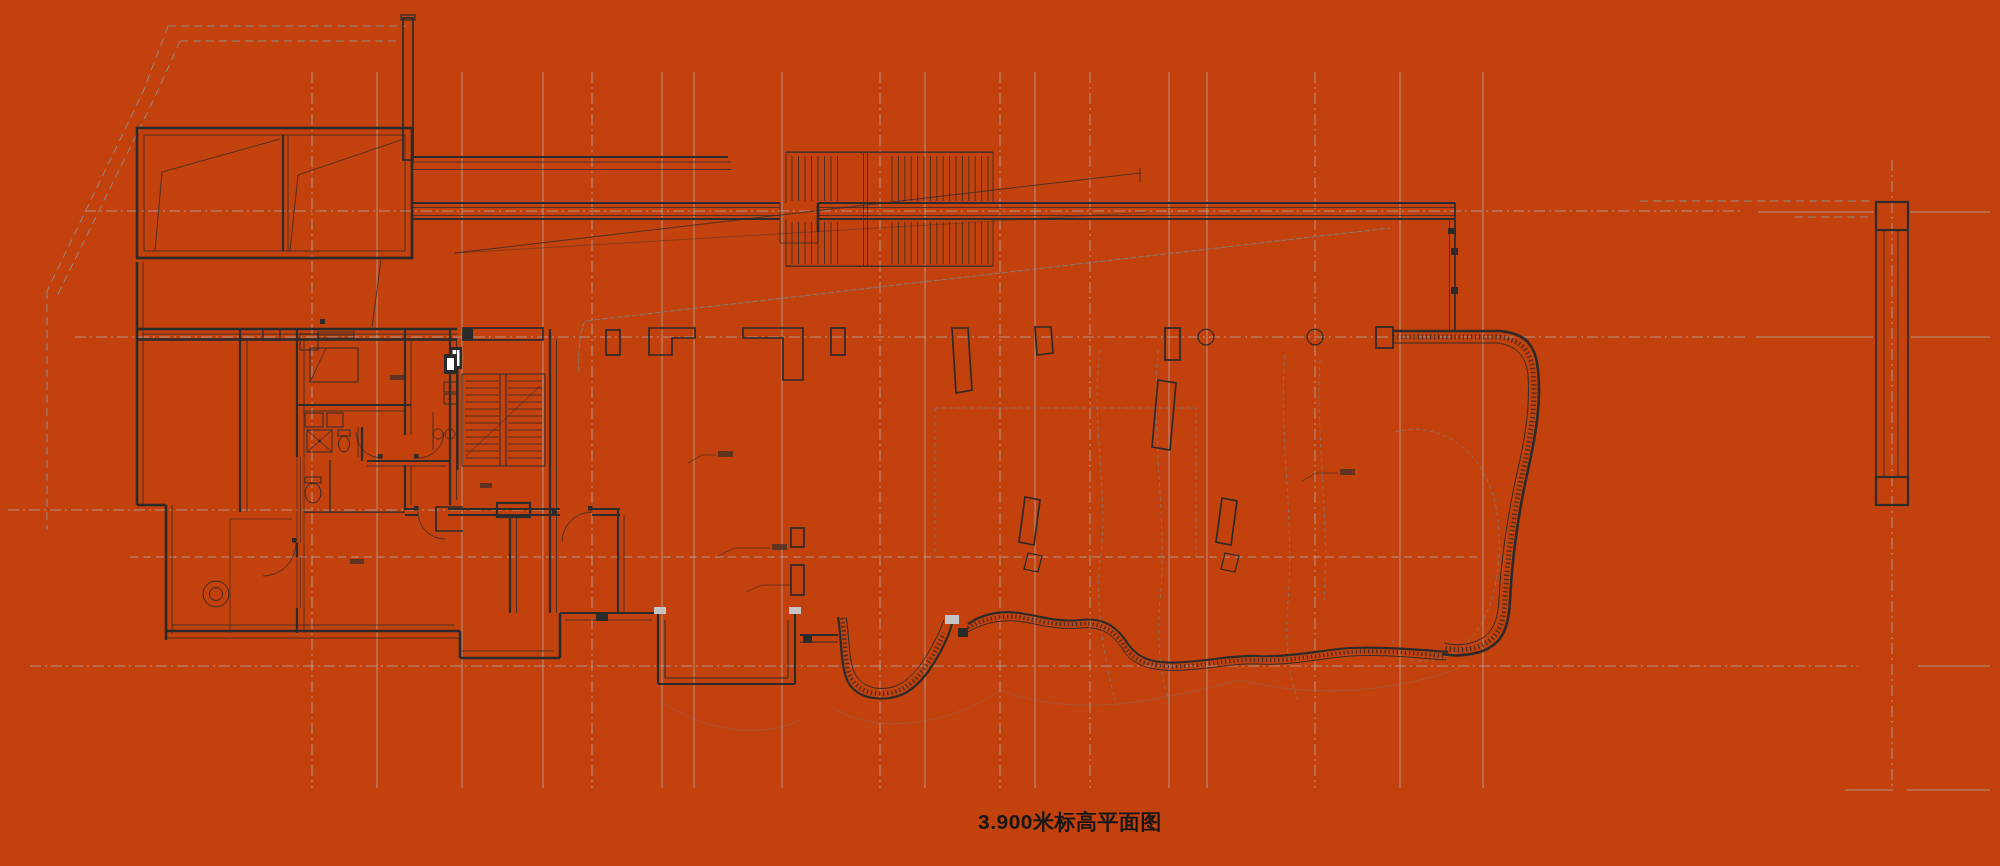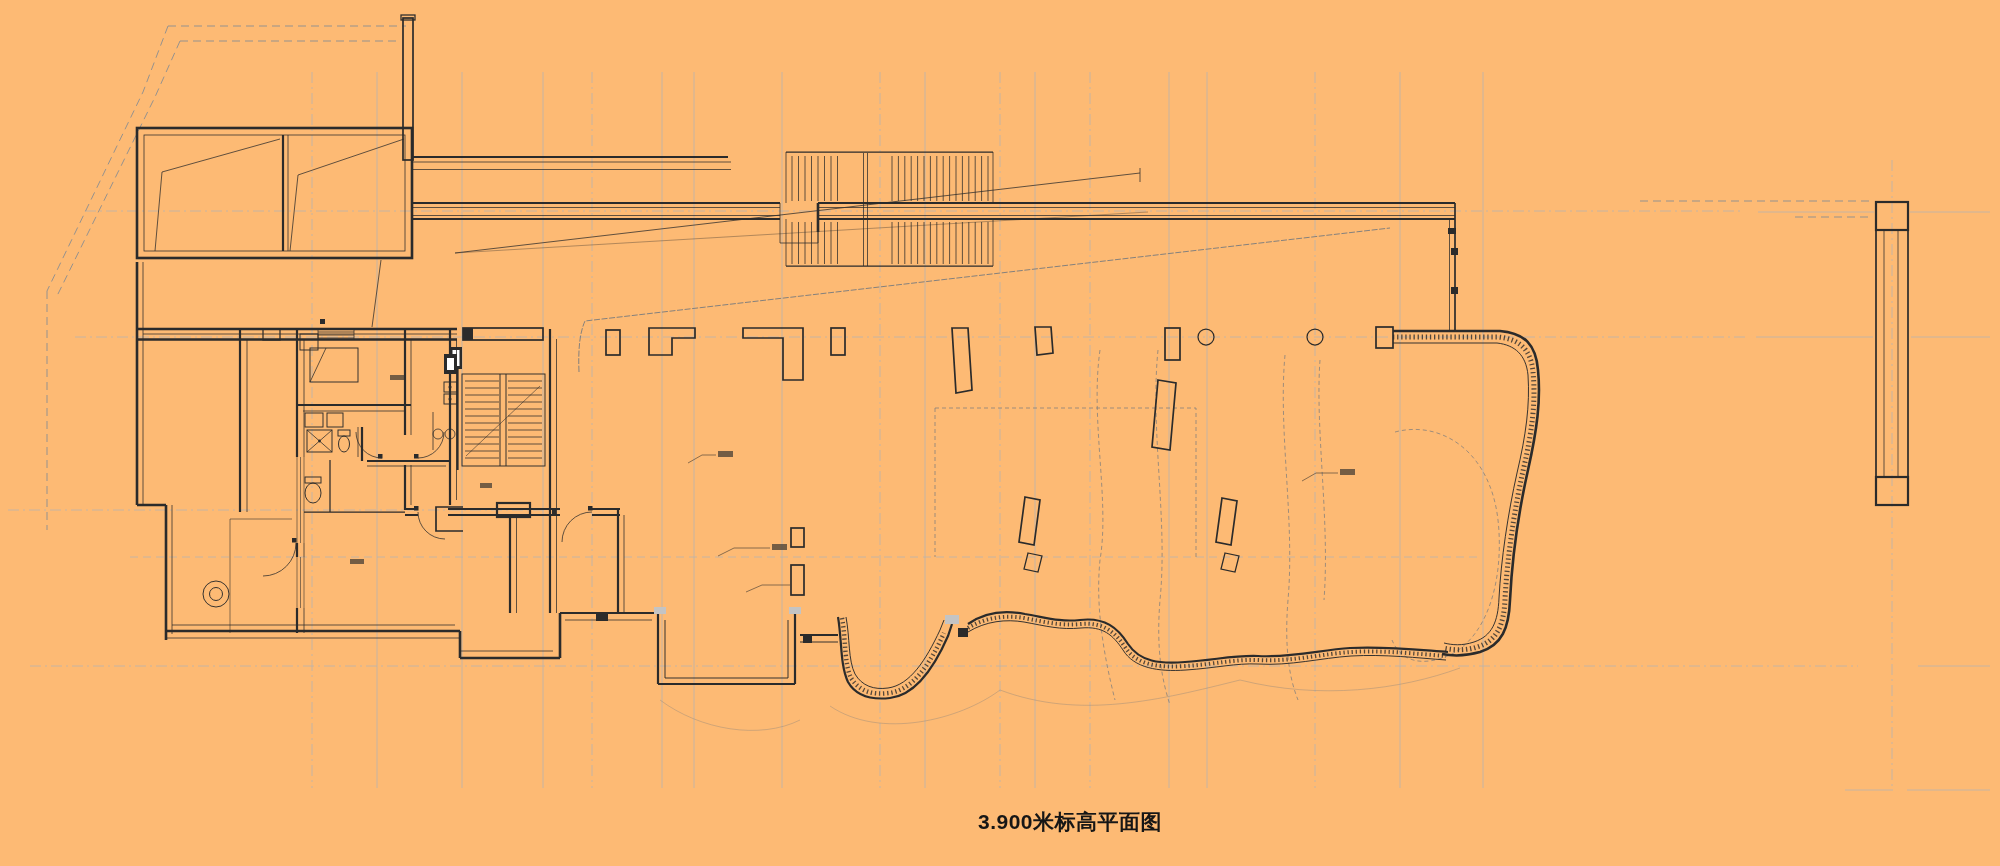--- a/index.html
+++ b/index.html
@@ -1,16 +1,16 @@
 <!DOCTYPE html>
 <html><head>
 <meta charset="utf-8">
 <style>
   html,body{margin:0;padding:0;background:#fff;}
-  .canvas{position:relative;width:2000px;height:866px;background:#fdba74;overflow:hidden;
+  .canvas{position:relative;width:2000px;height:866px;background:#c2410c;overflow:hidden;
           font-family:"Liberation Sans",sans-serif;}
   .plan-svg{position:absolute;left:0;top:0;}
   .plan-svg *{fill:none;stroke:currentColor;stroke-width:1;}
   .w05{stroke-width:.55}.w07{stroke-width:.75}.w09{stroke-width:.95}
   .w12{stroke-width:1.25}.w16{stroke-width:1.7}.w2{stroke-width:2.2}.w25{stroke-width:2.6}
   .dd{stroke-dasharray:11 4 2 4}     
   .da{stroke-dasharray:8 5}          
   .dt{stroke-dasharray:4 3}          
   .ds{stroke-dasharray:6 1.6}        
   .f{fill:currentColor;stroke:none}

